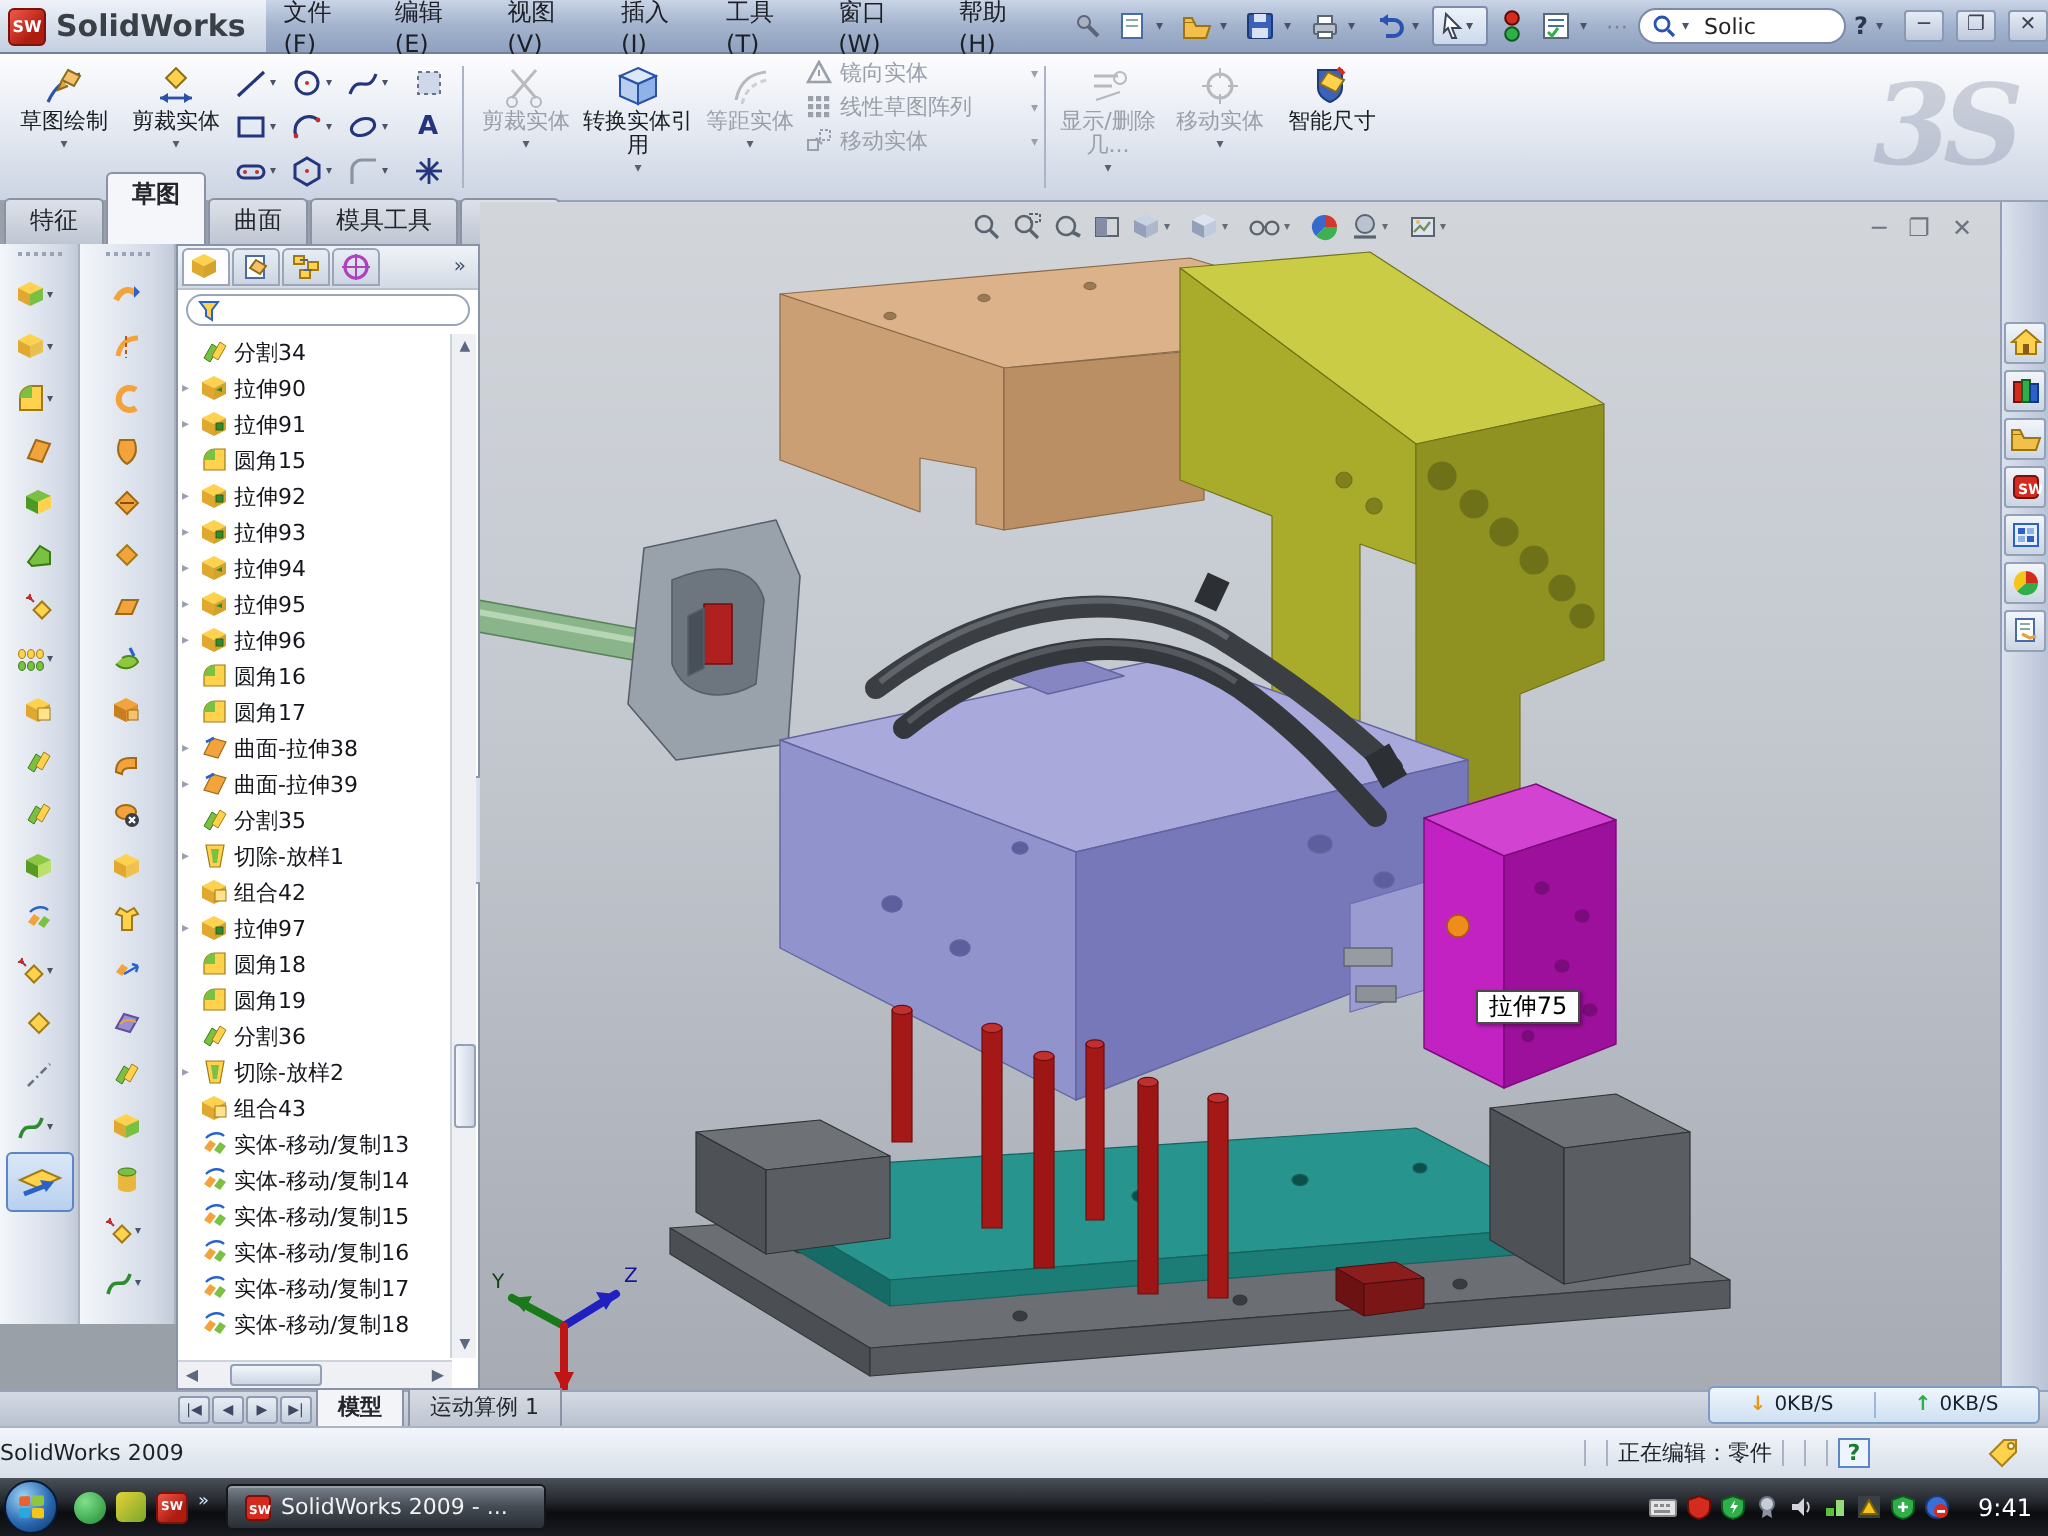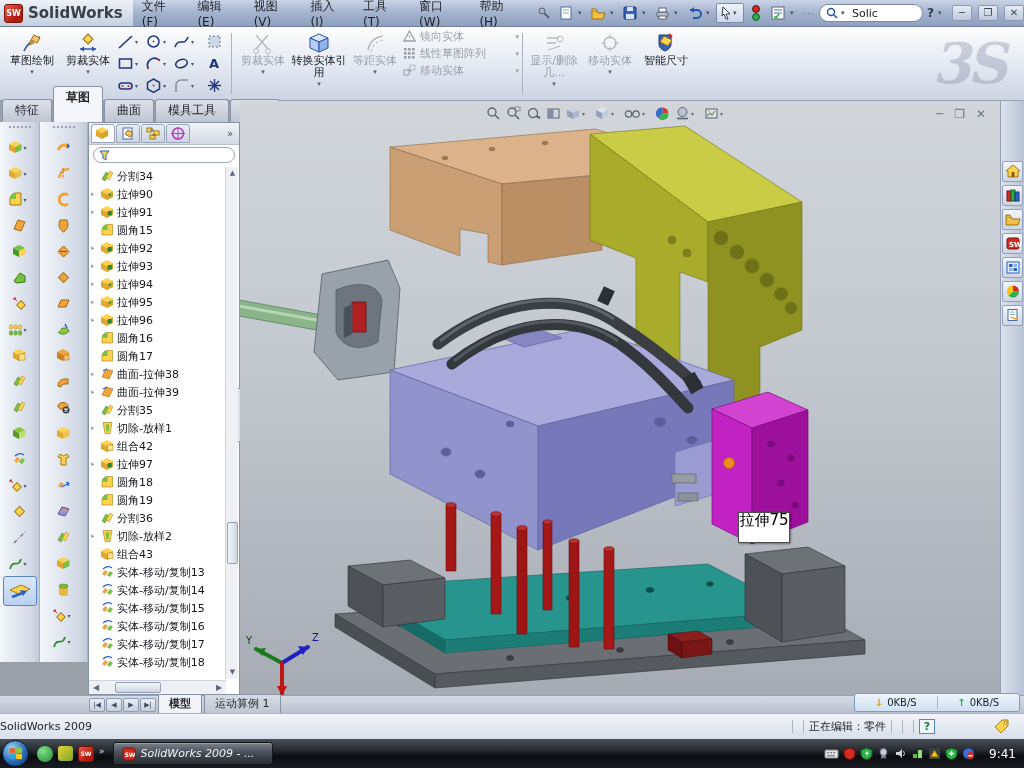--- a/index.html
+++ b/index.html
@@ -64,21 +64,21 @@
   .scrollarrow{position:absolute;left:0;width:13px;height:13px;font-size:7px;color:#5b6activ880;color:#5b6880;text-align:center;line-height:13px;}
   #hscroll{position:absolute;left:0;bottom:0;width:137px;height:14px;background:#eef0f4;border-top:1px solid #cdd3dd;display:flex;align-items:center;}
   .harrow{width:14px;text-align:center;font-size:8px;color:#5b6880;}
   #hthumb{width:46px;height:11px;margin-left:12px;background:linear-gradient(#f4f7fb,#ccd6e4);border:1px solid #93a0b6;border-radius:2px;}
   #splithandle{left:238px;top:388px;width:9px;height:54px;background:linear-gradient(90deg,#dfe6f1,#b9c5d8);border:1px solid #8e9ab0;border-left:none;border-radius:0 4px 4px 0;display:flex;flex-direction:column;align-items:center;justify-content:center;gap:2px;}
   #splithandle i{width:3px;height:3px;background:#72809a;border-radius:50%;}
   
   #viewport{left:240px;top:101px;width:760px;height:594px;background:linear-gradient(#d2d6db,#c3c8cf 45%,#a6abb4);overflow:hidden;}
   #headsup{position:absolute;left:246px;top:5px;display:flex;align-items:center;gap:5px;opacity:.92;}
   #wincontrols{position:absolute;right:14px;top:6px;display:flex;gap:11px;color:#6d7582;font-size:12px;font-weight:bold;}
-  #tooltip75{position:absolute;left:498px;top:411px;width:52px;height:31px;background:#fff;border:1px solid #4a4a4a;box-shadow:1px 1px 2px rgba(0,0,0,.4);font-size:15px;text-align:center;line-height:15px;color:#000;}
+  #tooltip75{position:absolute;left:498px;top:394px;width:52px;height:17px;background:#fff;border:1px solid #4a4a4a;box-shadow:1px 1px 2px rgba(0,0,0,.4);font-size:12px;text-align:center;line-height:15px;color:#000;}
   
   #rightpane{left:1000px;top:101px;width:24px;height:594px;background:linear-gradient(90deg,#dbe2ee,#b9c3d7);border-left:1px solid #939fb6;display:flex;flex-direction:column;align-items:center;padding-top:60px;gap:3px;}
   .rpbtn{width:21px;height:21px;border:1px solid #93a0b6;border-radius:2px;background:linear-gradient(#f2f5fa,#ccd6e4);display:flex;align-items:center;justify-content:center;}
   
   #bottombar{left:0;top:695px;width:1024px;height:18px;background:linear-gradient(#d5dbe5,#b9c1cf);border-top:1px solid #98a3b8;display:flex;align-items:center;}
   .navbtn{width:16px;height:14px;margin-left:1px;border:1px solid #8f9bb0;background:linear-gradient(#e9eef5,#c6d0de);font-size:7px;color:#3e4a62;text-align:center;line-height:13px;border-radius:2px;}
   .doctab{padding:1px 10px 2px;font-size:11px;border:1px solid #8a93a6;border-bottom:none;margin-left:2px;background:linear-gradient(#d8dce4,#bfc6d2);color:#23262d;}
   .doctab.active{background:#f2f4f8;font-weight:bold;}
   #netind{position:absolute;right:4px;top:-3px;width:166px;height:19px;background:linear-gradient(#eef5fd,#cfe0f2);border:1px solid #7c9cc4;border-radius:3px;display:flex;align-items:center;font-size:10px;color:#16202e;}
   .nethalf{flex:1;display:flex;align-items:center;justify-content:center;gap:4px;}
@@ -1316,21 +1316,21 @@
   <div class="qlicon" style="background:radial-gradient(circle at 35% 30%,#7fe08a,#1f8a34);border-radius:50%;width:16px;height:16px;"></div>
   <div class="qlicon" style="background:linear-gradient(135deg,#e6d23a,#7aa828);width:15px;height:15px;"></div>
   <div class="qlicon swcube" style="width:16px;height:16px;font-size:6px;">SW</div>
   <div id="qlmore">»</div>
   <div id="taskbuttons" style="display:flex;">
       <div class="taskbtn active">
         <svg width="14" height="14" viewBox="0 0 14 14">
           <rect x="1" y="1" width="12" height="12" rx="2" fill="#d42b1e" stroke="#7a1008"></rect>
           <text x="2.5" y="10" font-size="6" fill="#fff" font-weight="bold">SW</text>
         </svg>
-        <span style="overflow:hidden;text-overflow:ellipsis;font-style:italic;">SolidWorks 2009 - ...</span>
+        <span style="overflow:hidden;text-overflow:ellipsis;">SolidWorks 2009 - ...</span>
       </div>
     </div>
   <div id="tray">
       <span style="display:flex;">
         <svg width="15" height="11" viewBox="0 0 15 11">
           <rect x="1" y="2" width="13" height="8" rx="1" fill="#e4e4e4" stroke="#8a8a8a"></rect>
           <g fill="#8a8a8a">
             <rect x="3" y="4" width="2" height="1.5"></rect>
             <rect x="6" y="4" width="2" height="1.5"></rect>
             <rect x="9" y="4" width="2" height="1.5"></rect>

